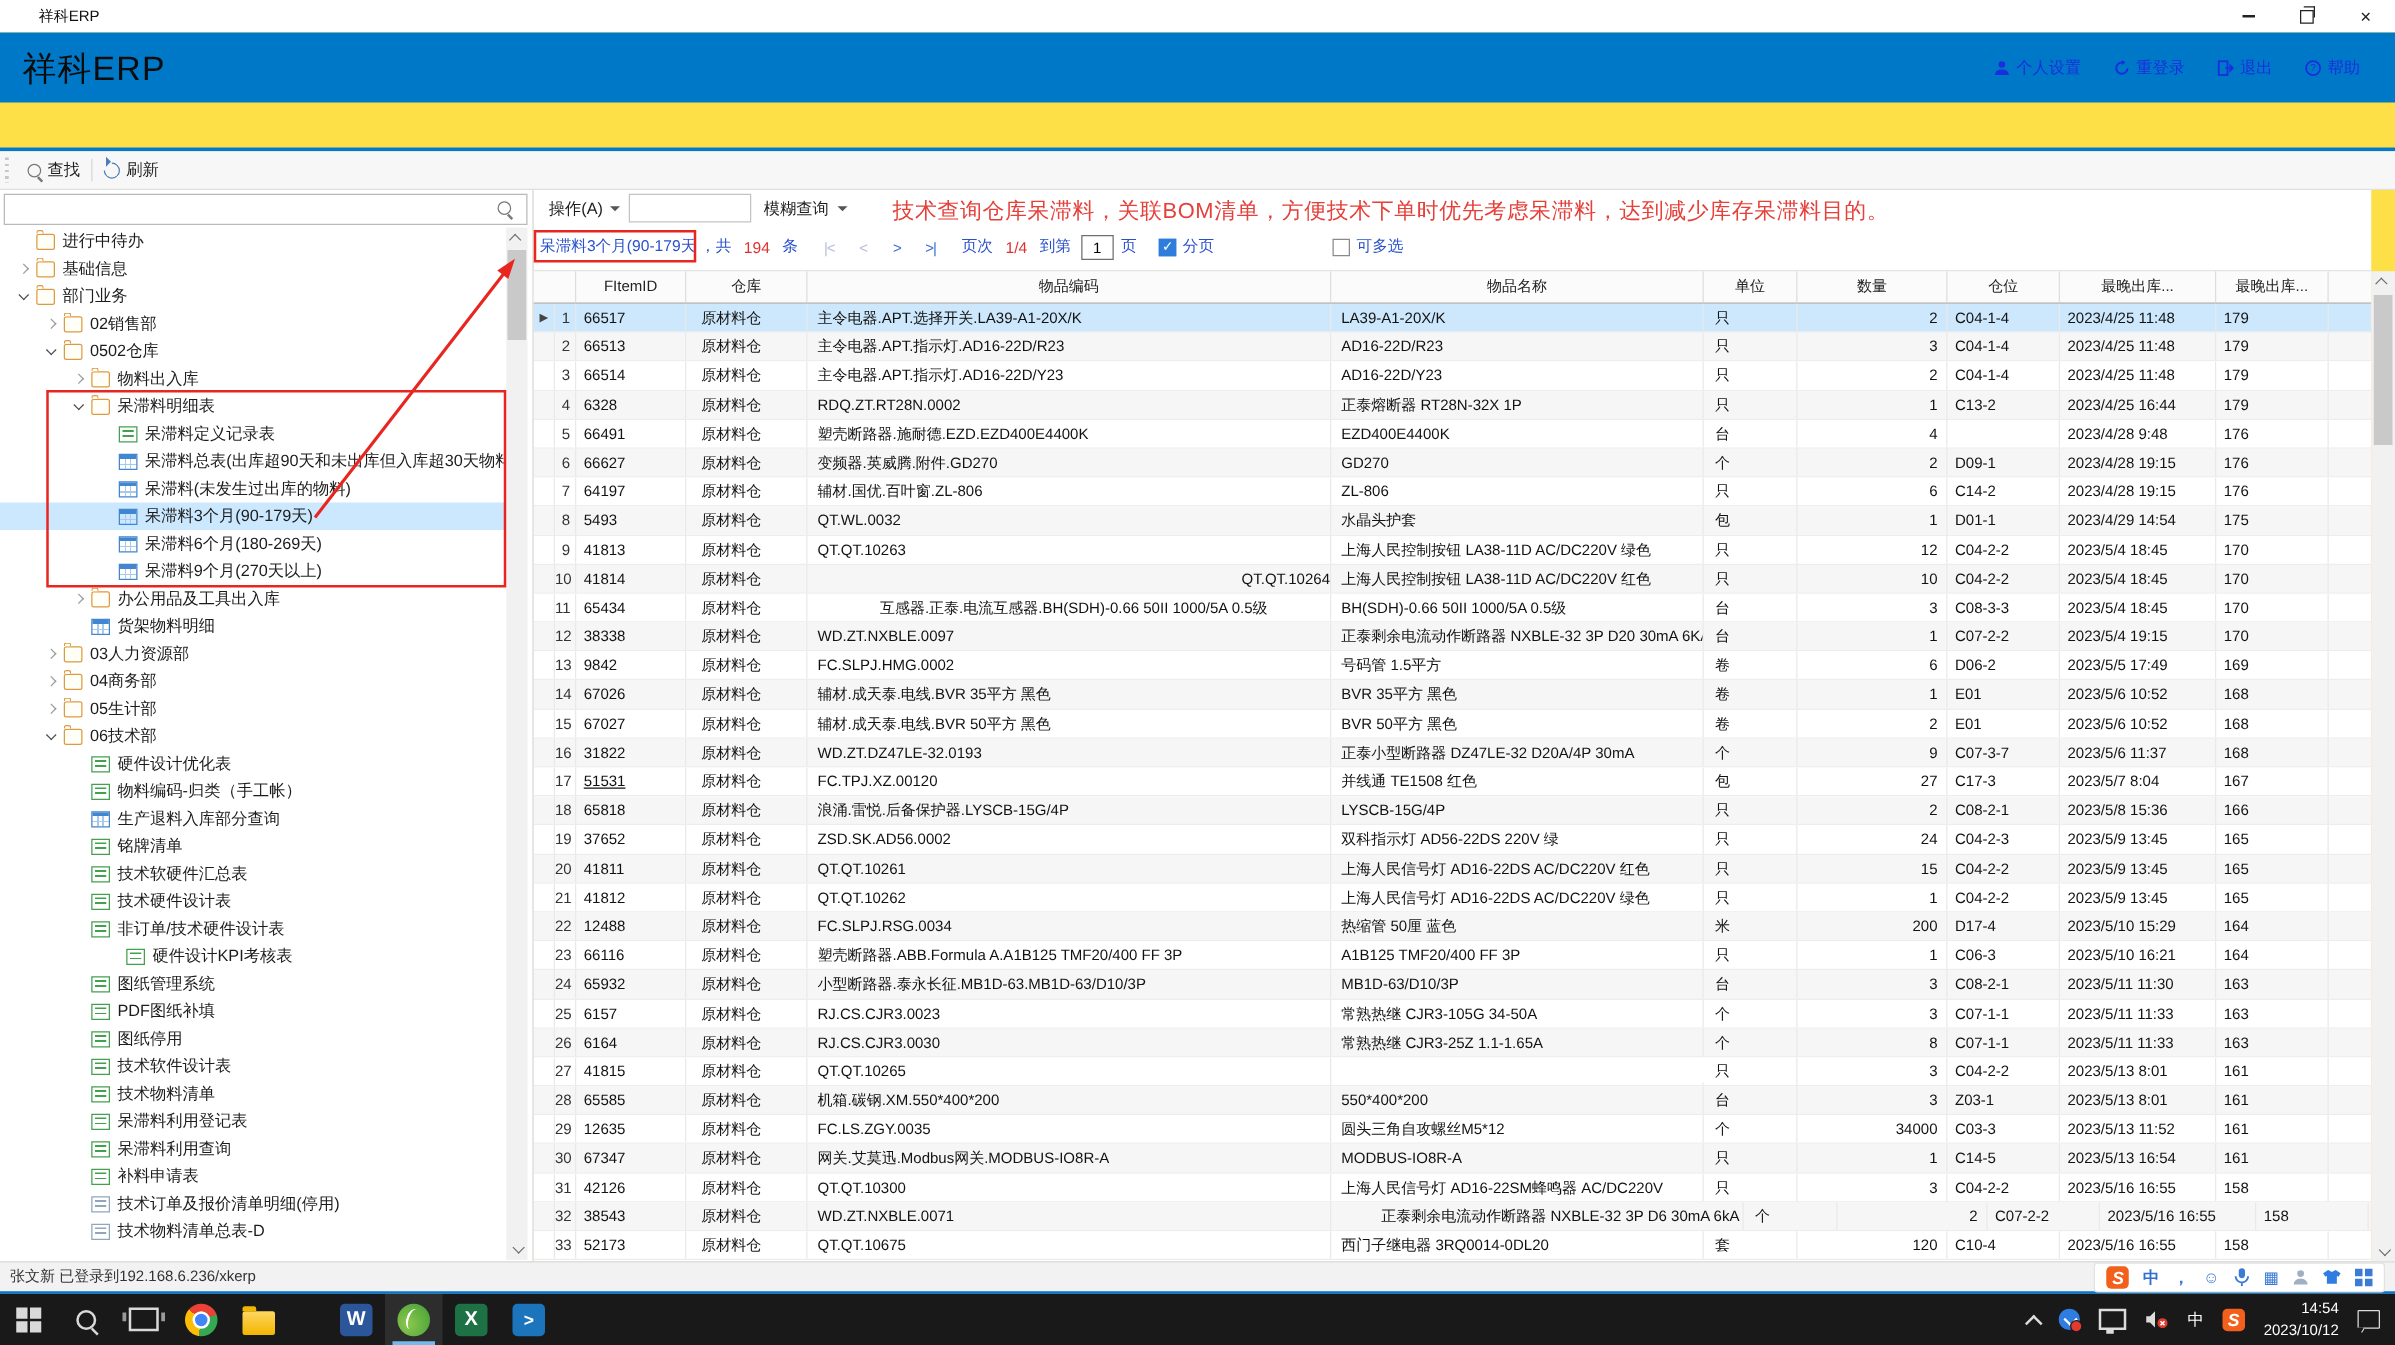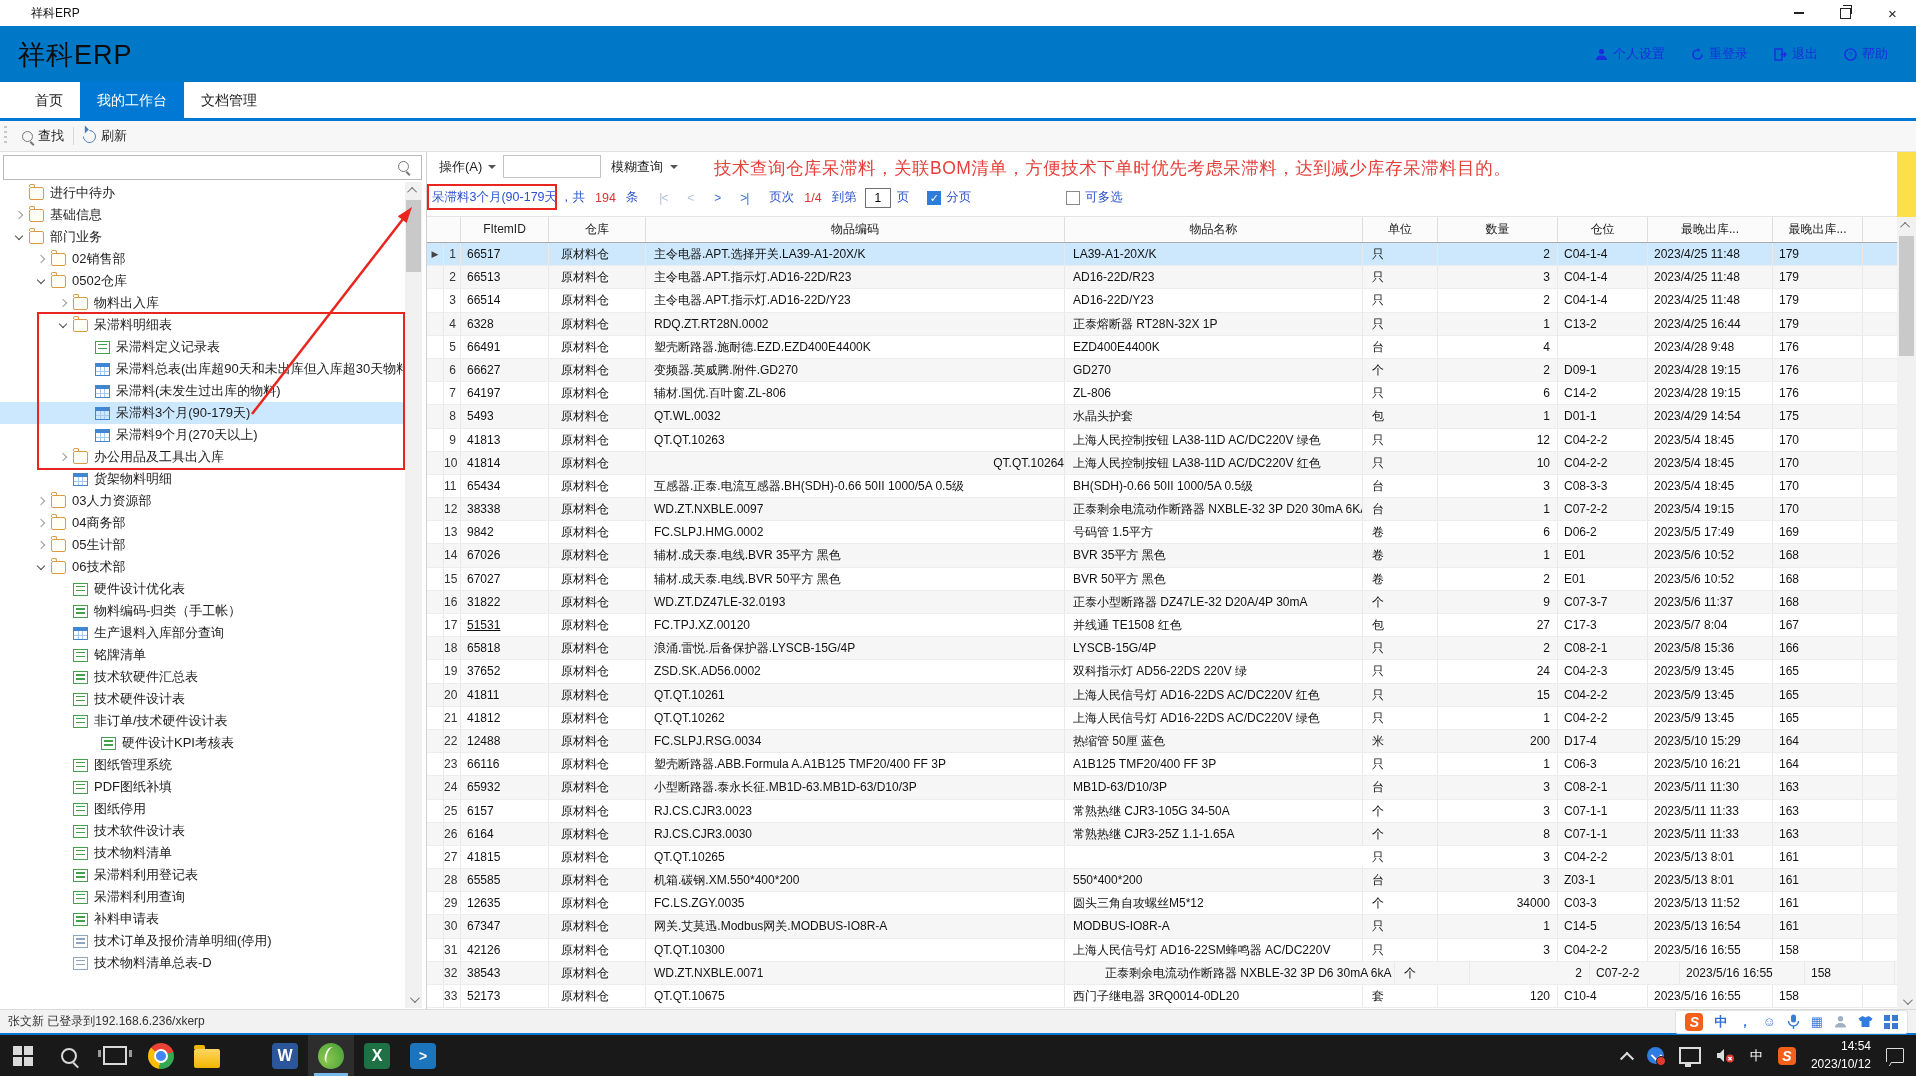--- a/index.html
+++ b/index.html
@@ -198,25 +198,20 @@
       <span class="blink">
         <svg width="13" height="13" viewBox="0 0 13 13">
             <circle cx="6.5" cy="6.5" r="5.6" fill="none" stroke="#1a2ede" stroke-width="1.4"></circle>
             <text x="6.5" y="9.2" font-size="8" text-anchor="middle" fill="#1a2ede" font-family="sans-serif">?</text>
           </svg>
         <span>帮助</span>
       </span>
     </span>
   </div>
 
-  <div class="abs tabsrow">
-    <span class="tab">首页</span>
-    <span class="tab active">我的工作台</span>
-    <span class="tab">文档管理</span>
-  </div>
   <div class="abs blueline"></div>
 
   <div class="abs toolbar">
     <span class="grip"></span>
     <span class="tbtn">
       <span class="mag gray"></span>
       <span>查找</span>
     </span>
     <span class="vsep"></span>
     <span class="tbtn">
@@ -278,20 +273,25 @@
         </div>
         <div class="trow" style="padding-left: 78px;">
           <span class="chev none"></span>
           <span class="tico table"></span>
           <span>呆滞料(未发生过出库的物料)</span>
         </div>
         <div class="trow sel" style="padding-left: 78px;">
           <span class="chev none"></span>
           <span class="tico table"></span>
           <span>呆滞料3个月(90-179天)</span>
+        </div>
+        <div class="trow" style="padding-left: 78px;">
+          <span class="chev none"></span>
+          <span class="tico table"></span>
+          <span>呆滞料6个月(180-269天)</span>
         </div>
         <div class="trow" style="padding-left: 78px;">
           <span class="chev none"></span>
           <span class="tico table"></span>
           <span>呆滞料9个月(270天以上)</span>
         </div>
         <div class="trow" style="padding-left: 56px;">
           <span class="chev right"></span>
           <span class="tico folder"></span>
           <span>办公用品及工具出入库</span>
@@ -612,21 +612,21 @@
           <div class="td c-bin" style="width: 90px;">C04-2-2</div>
           <div class="td c-time" style="width: 125px;">2023/5/4 18:45</div>
           <div class="td c-days" style="width: 90px;">170</div>
           <div class="td c-fill" style="width: 34px;"></div>
         </div>
         <div class="tr">
           <div class="td c-marker" style="width: 17px;"></div>
           <div class="td c-num" style="width: 17px;">11</div>
           <div class="td c-id" style="width: 88px;">65434</div>
           <div class="td c-wh" style="width: 97px;">原材料仓</div>
-          <div class="td c-code" style="width: 419px;">互感器.正泰.电流互感器.BH(SDH)-0.66 50II 1000/5A 0.5级</div>
+          <div class="td c-code" style="width: 419px; text-align: center;">互感器.正泰.电流互感器.BH(SDH)-0.66 50II 1000/5A 0.5级</div>
           <div class="td c-name" style="width: 298px;">BH(SDH)-0.66 50II 1000/5A 0.5级</div>
           <div class="td c-unit" style="width: 75px;">台</div>
           <div class="td c-qty" style="width: 120px;">3</div>
           <div class="td c-bin" style="width: 90px;">C08-3-3</div>
           <div class="td c-time" style="width: 125px;">2023/5/4 18:45</div>
           <div class="td c-days" style="width: 90px;">170</div>
           <div class="td c-fill" style="width: 34px;"></div>
         </div>
         <div class="tr alt">
           <div class="td c-marker" style="width: 17px;"></div>

